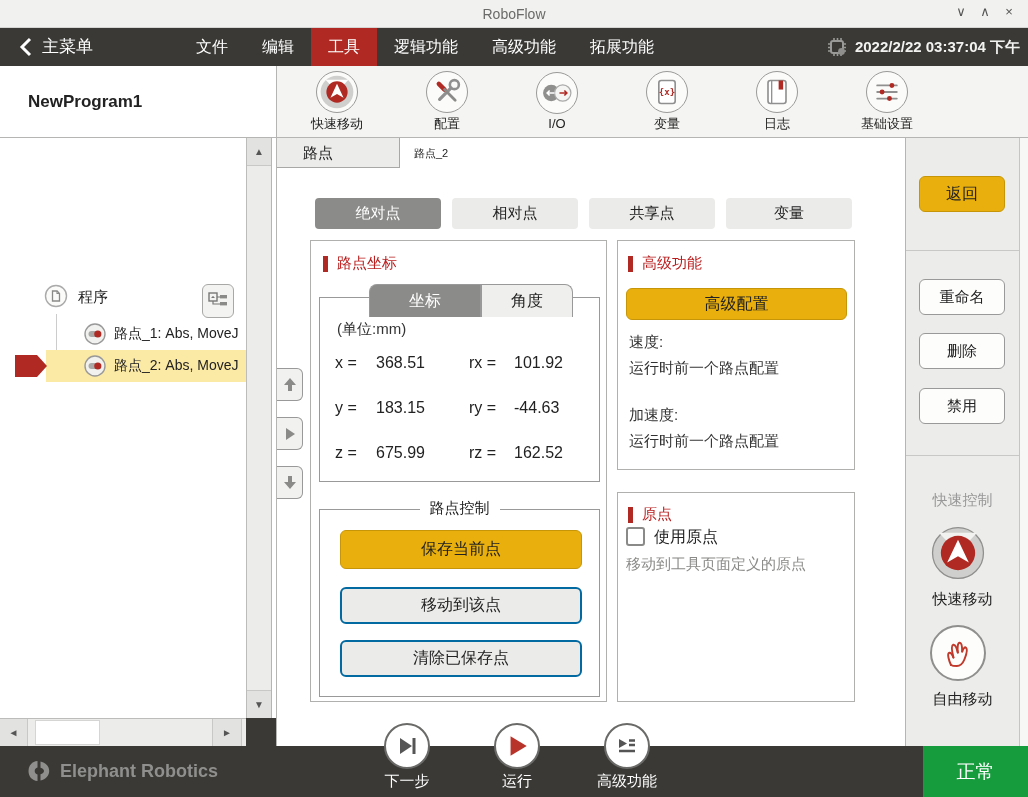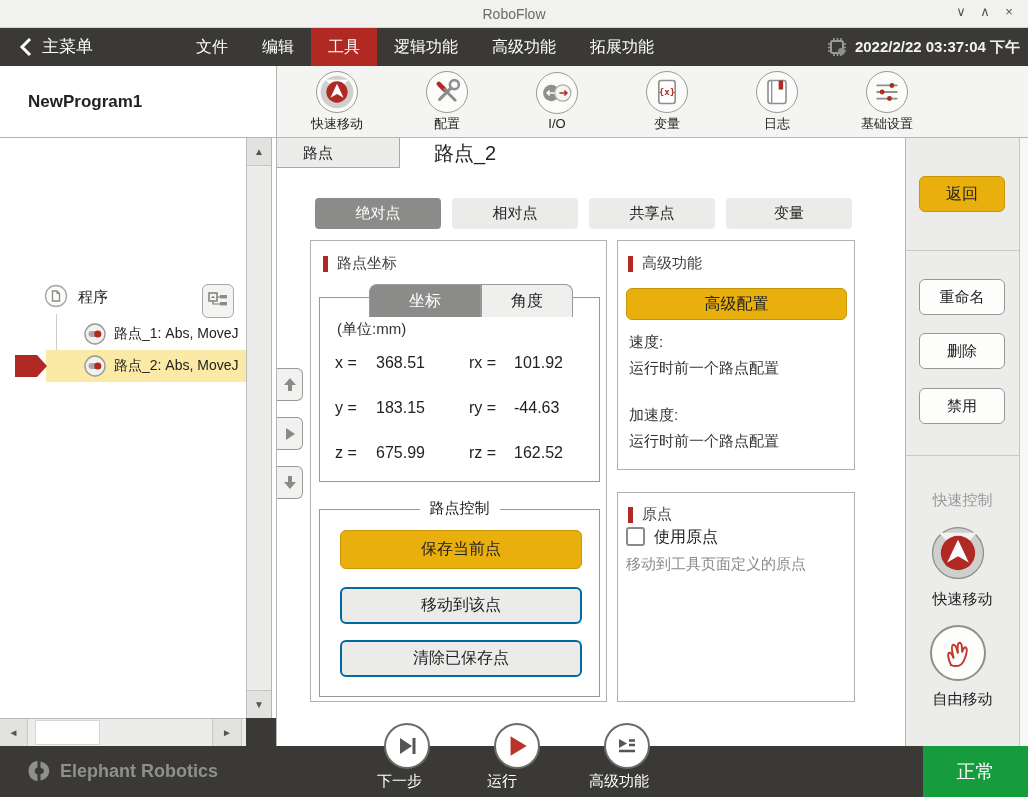--- a/index.html
+++ b/index.html
@@ -48,31 +48,31 @@
   .tool-item { width:110px; display:flex; flex-direction:column; align-items:center; justify-content:center; gap:2px; }
   .tool-item:first-child { margin-left:5px; }
   .tool-circle { width:42px; height:42px; border-radius:50%; border:1px solid #9a9a98; background:#fbfbf9;
     display:flex; align-items:center; justify-content:center; }
   .tool-label { font-size:13px; color:#222; }
 
   
   .tabbar { left:277px; top:138px; width:628px; height:30px; background:#ececea; border-bottom:1px solid #a8a8a6; }
   .tab1 { left:277px; top:138px; width:123px; height:30px; line-height:30px; padding-left:26px;
     font-size:15px; color:#222; border-right:1px solid #a8a8a6; }
-  .tab2 { left:400px; top:138px; width:505px; height:30px; line-height:30px; padding-left:34px;
-    font-size:20px; color:#222; background:#fff; }
+  .tab2 { left:400px; top:138px; width:505px; height:30px; line-height:30px; padding-left:14px;
+    font-size:11px; color:#222; background:#fff; }
 
   
   .seg { top:198px; height:31px; width:126px; border-radius:4px; background:#ebebe9; color:#222;
     font-size:15px; display:flex; align-items:center; justify-content:center; }
   .seg.sel { background:#8b8b89; color:#fff; }
 
   
   .card { background:#fff; border:1px solid #b0b0ae; }
-  .card-title { position:absolute; display:flex; align-items:center; gap:9px; font-size:15px; color:#404040; }
+  .card-title { position:absolute; display:flex; align-items:center; gap:9px; font-size:15px; color:#b91c1c; }
   .red-bar { width:5px; height:16px; background:#b02a23; display:inline-block; }
 
   .groupbox { position:absolute; border:1px solid #999; background:#fff; }
   .ctab { position:absolute; height:33px; display:flex; align-items:center; justify-content:center;
     font-size:16px; border:1px solid #999; border-bottom:none; z-index:2;margin-left:23px; }
   .ctab.sel { background:#8b8b89; color:#fff; border-radius:8px 0 0 0; }
   .ctab.unsel { background:#efefed; color:#222; border-radius:0 8px 0 0; }
 
   .coord-lab { position:absolute; font-size:16px; color:#222; }
   .coord-val { position:absolute; font-size:16px; color:#222; }
@@ -103,21 +103,21 @@
   .sb-label { position:absolute; width:113px; text-align:center; font-size:15px; color:#999; }
   .sb-iconlabel { position:absolute; width:113px; text-align:center; font-size:15px; color:#222; }
   .big-circle { position:absolute; width:56px; height:56px; border-radius:50%; }
 
   
   .bottombar { left:0; top:746px; width:1028px; height:51px; background:#3a3936; }
   .brand { position:absolute; left:26px; top:12px; display:flex; align-items:center; gap:8px;
     color:#8f8f8d; font-size:18px; font-weight:bold; }
   .bb-circle { position:absolute; width:46px; height:46px; border-radius:50%; background:#fff;
     border:2px solid #6a6a68; display:flex; align-items:center; justify-content:center; z-index:5; }
-  .bb-label { position:absolute; top:772px; color:#fff; font-size:15px; z-index:5;font-family:Liberation Serif, serif; }
+  .bb-label { position:absolute; top:772px; text-align:center; color:#fff; font-size:15px; z-index:5;font-family:Liberation Serif, serif; }
   .status { position:absolute; left:923px; top:746px; width:105px; height:51px; background:#169b3d;
     color:#fff; font-size:19px; display:flex; align-items:center; justify-content:center; z-index:6; }
 </style>
 </head>
 <body>
 
 <div class="app">
 
   <div class="abs titlebar">
     <span>RoboFlow</span>

